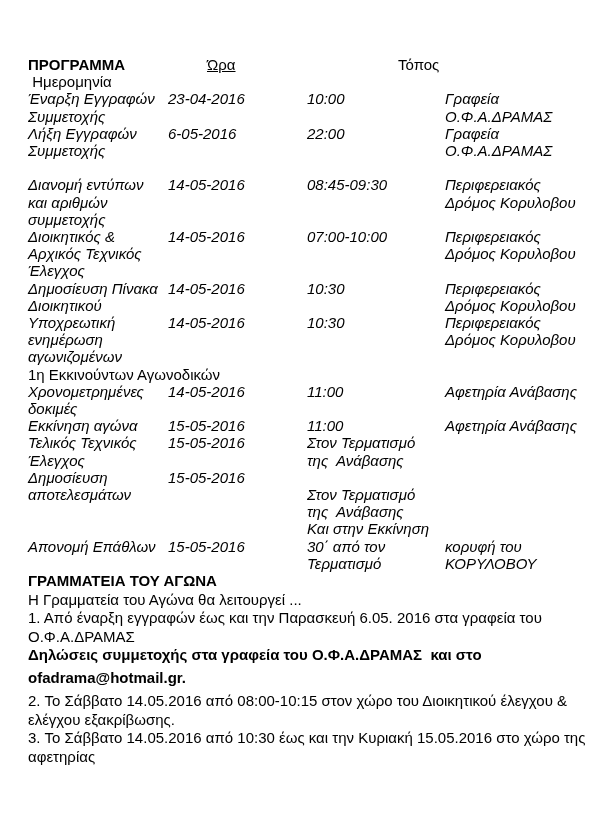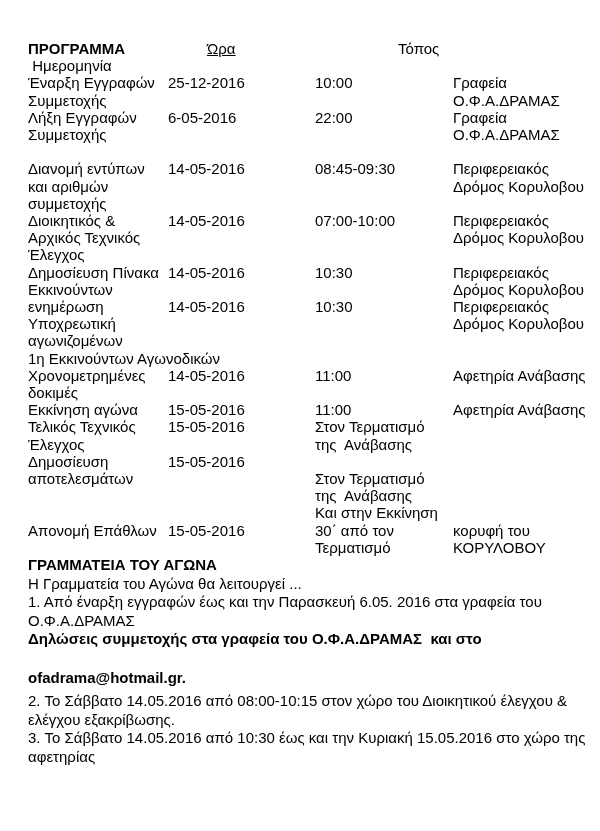--- a/index.html
+++ b/index.html
@@ -6,31 +6,31 @@
   body {
     width: 600px; height: 831px;
     background: #ffffff; color: #000000;
     font-family: "Liberation Sans", "DejaVu Sans", sans-serif;
     font-size: 15px;
     overflow: hidden;
   }
   .doc { padding: 40px 25px 0 28px; line-height: 17.2px; }
   .b { font-weight: bold; }
   .line, .cell-line, .full-line, .note-line { white-space: pre; }
-  .hdr-row { position: relative; height: 17.2px; }
+  .hdr-row { position: relative; height: 17.2px; margin-top: 16px; }
   .hdr-time  { position: absolute; left: 179px; top: 0; text-decoration: underline; }
   .hdr-place { position: absolute; left: 370px; top: 0; text-align: right; }
-  .row { display: flex; align-items: flex-start; }
+  .row { display: flex; align-items: flex-start; font-style: italic; }
   .c1 { width: 140px; flex: none; }
   .c2 { width: 139px; flex: none; }
-  .c3 { width: 138px; flex: none; margin-left: 8px; }
+  .c3 { width: 138px; flex: none; }
   .c4 { flex: 1; min-width: 0; }
   .spacer { height: 17.2px; }
   .notes { line-height: 18.5px; }
-  .email { margin-top: 20px; }
+  .email { margin-top: 4px; }
   .item2 { margin-top: 5px; }
 </style>
 </head>
 <body>
 
 <div class="doc">
 
   <div class="hdr-row">
     <span class="b">ΠΡΟΓΡΑΜΜΑ</span>
     <span class="hdr-time">Ώρα</span>
@@ -39,21 +39,21 @@
 
   <div class="line"> Ημερομηνία</div>
 
   <div id="schedule-table">
       <div class="row">
         <div class="c1">
           <div class="cell-line">Έναρξη Εγγραφών</div>
           <div class="cell-line">Συμμετοχής</div>
         </div>
         <div class="c2">
-          <div class="cell-line">25-12-2016</div>
+          <div class="cell-line">23-04-2016</div>
         </div>
         <div class="c3">
           <div class="cell-line">10:00</div>
         </div>
         <div class="c4">
           <div class="cell-line">Γραφεία</div>
           <div class="cell-line">Ο.Φ.Α.ΔΡΑΜΑΣ</div>
         </div>
       </div>
       <div class="row">
@@ -103,37 +103,37 @@
           <div class="cell-line">07:00-10:00</div>
         </div>
         <div class="c4">
           <div class="cell-line">Περιφερειακός</div>
           <div class="cell-line">Δρόμος Κορυλοβου</div>
         </div>
       </div>
       <div class="row">
         <div class="c1">
           <div class="cell-line">Δημοσίευση Πίνακα</div>
-          <div class="cell-line">Εκκινούντων</div>
+          <div class="cell-line">Διοικητικού</div>
         </div>
         <div class="c2">
           <div class="cell-line">14-05-2016</div>
         </div>
         <div class="c3">
           <div class="cell-line">10:30</div>
         </div>
         <div class="c4">
           <div class="cell-line">Περιφερειακός</div>
           <div class="cell-line">Δρόμος Κορυλοβου</div>
         </div>
       </div>
       <div class="row">
         <div class="c1">
+          <div class="cell-line">Υποχρεωτική</div>
           <div class="cell-line">ενημέρωση</div>
-          <div class="cell-line">Υποχρεωτική</div>
           <div class="cell-line">αγωνιζομένων</div>
         </div>
         <div class="c2">
           <div class="cell-line">14-05-2016</div>
         </div>
         <div class="c3">
           <div class="cell-line">10:30</div>
         </div>
         <div class="c4">
           <div class="cell-line">Περιφερειακός</div>

